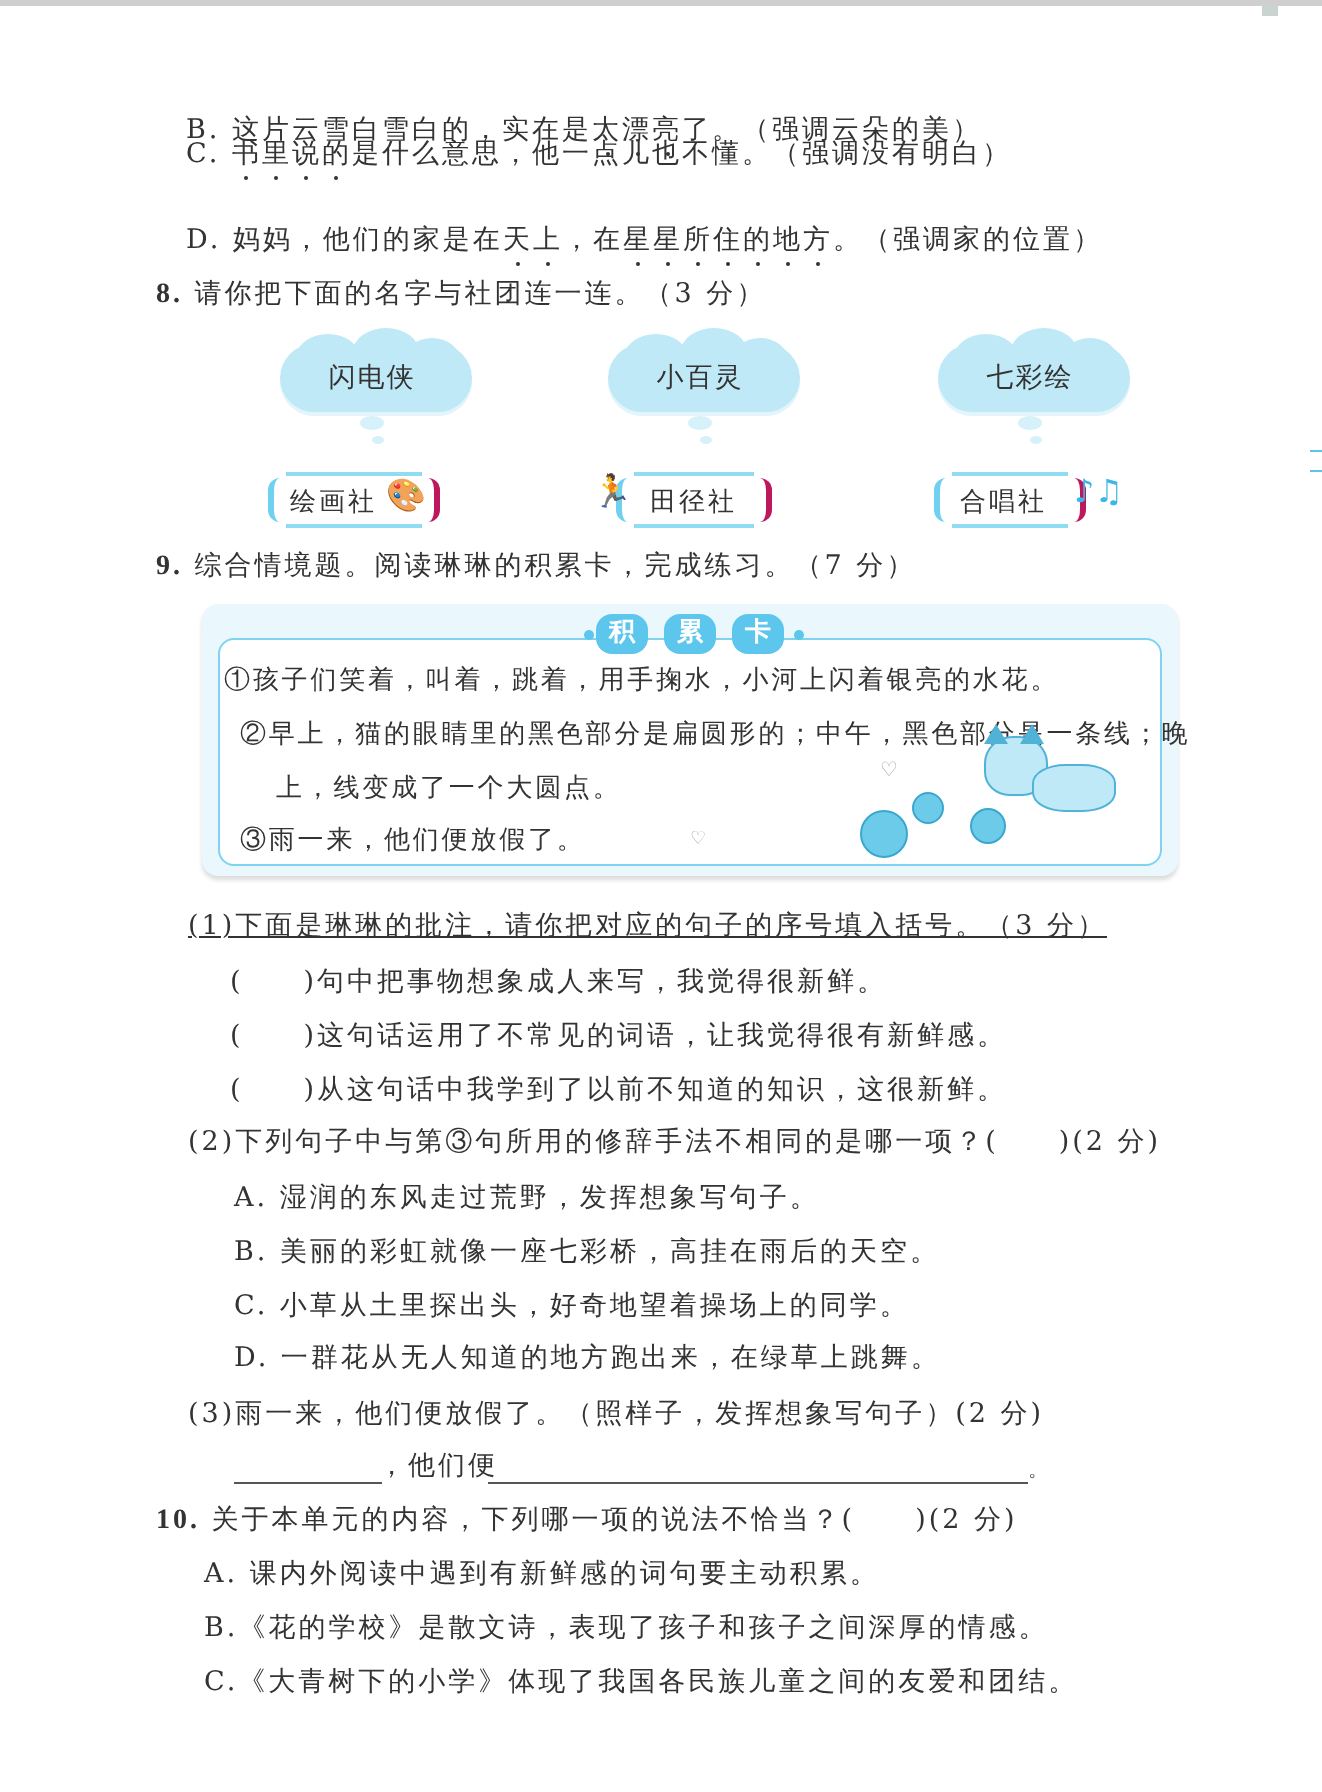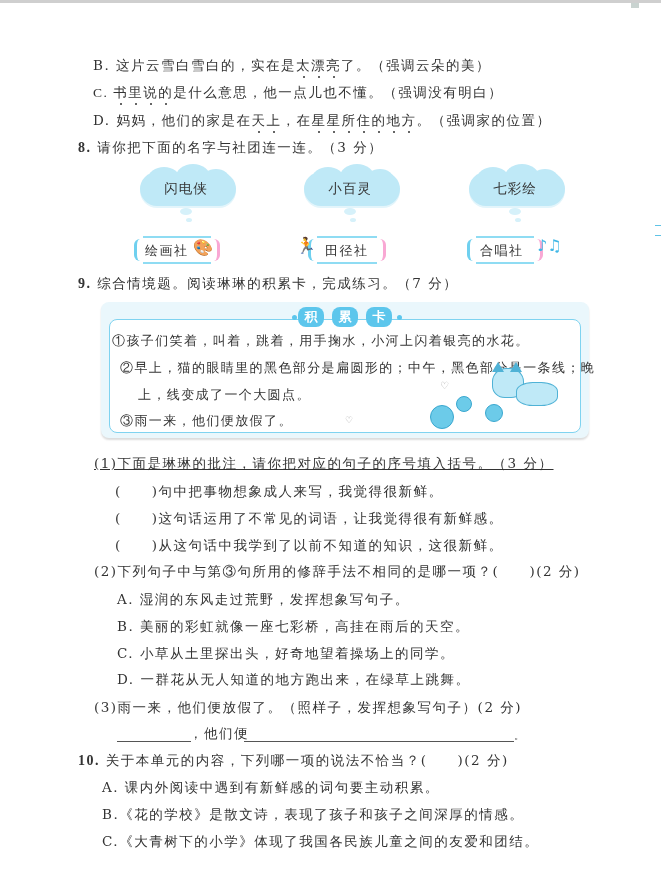--- a/index.html
+++ b/index.html
@@ -17,21 +17,21 @@
   
   .cloud { position:absolute; width:96px; height:40px; }
   .cloud .body { position:absolute; left:0; top:0; width:96px; height:34px; background:#bfe9f7; border-radius:18px; box-shadow: 0 2px 0 #e3f5fb; }
   .cloud .b1 { position:absolute; left:8px; top:-5px; width:32px; height:24px; background:#bfe9f7; border-radius:50%; }
   .cloud .b2 { position:absolute; left:36px; top:-8px; width:34px; height:26px; background:#bfe9f7; border-radius:50%; }
   .cloud .b3 { position:absolute; left:62px; top:-3px; width:28px; height:22px; background:#bfe9f7; border-radius:50%; }
   .cloud .tail1 { position:absolute; left:40px; top:36px; width:12px; height:7px; background:#d6f1fa; border-radius:50%; }
   .cloud .tail2 { position:absolute; left:46px; top:46px; width:6px; height:4px; background:#d6f1fa; border-radius:50%; }
   .cloud .txt { position:absolute; left:0; top:8px; width:92px; text-align:center; font-size:13.5px; letter-spacing:1px; color:#333; }
   
-  .club { position:absolute; height:22px; border-left:3px solid #6fd0ef; border-right:3px solid #f9a8d4; border-radius:6px; }
+  .club { position:absolute; height:22px; border-left:3px solid #6fd0ef; border-right:3px solid #be185d; border-radius:6px; }
   .club .top { position:absolute; left:6px; right:6px; top:-3px; height:2px; background:#8fdcf3; }
   .club .bot { position:absolute; left:6px; right:6px; bottom:-3px; height:2px; background:#8fdcf3; }
   .club .txt { position:absolute; top:3px; font-size:13px; letter-spacing:1.5px; color:#333; }
   .club-icon { position:absolute; color:#3fb7e6; font-size:16px; font-family:"DejaVu Sans", sans-serif; }
   
   .card { position:absolute; left:101px; top:302px; width:488px; height:136px; background:#eaf7fc; border-radius:8px; box-shadow: 0 2px 2px #dcdcdc; }
   .card-inner { position:absolute; left:8px; top:17px; width:470px; height:112px; background:#fff; border:1.5px solid #7fd3f0; border-radius:8px; }
   .card-title { position:absolute; left:197px; top:5px; height:20px; display:flex; gap:8px; }
   .card-title .chip { width:26px; height:20px; background:#5cc6ec; border-radius:8px; color:#fff; font-weight:bold; font-size:13px; text-align:center; line-height:20px; font-family:"DejaVu Sans", sans-serif; }
   .card-dot { position:absolute; top:13px; width:5px; height:5px; background:#5cc6ec; border-radius:50%; }
@@ -43,21 +43,21 @@
 <body>
 
 <div class="topbar"></div>
 <div class="topmark"></div>
 <div class="sidemark" style="top:225px"></div>
 <div class="sidemark" style="top:235px"></div>
 
 <div class="line" style="left:93px; top:56px;">
   <span>B.</span> 这片云雪白雪白的，实在是<span class="dot">太</span><span class="dot">漂</span><span class="dot">亮</span>了。（强调云朵的美）
 </div>
-<div class="line" style="left:93px; top:84px;font-family:Liberation Serif, serif;">
+<div class="line" style="left:93px; top:68px;">
   <span>C.</span> <span class="dot">书</span><span class="dot">里</span><span class="dot">说</span><span class="dot">的</span>是什么意思，他一点儿也不懂。（强调没有明白）
 </div>
 <div class="line" style="left:93px; top:111px;">
   <span>D.</span> 妈妈，他们的家是在<span class="dot">天</span><span class="dot">上</span>，在<span class="dot">星</span><span class="dot">星</span><span class="dot">所</span><span class="dot">住</span><span class="dot">的</span><span class="dot">地</span><span class="dot">方</span>。（强调家的位置）
 </div>
 
 <div class="line" style="left:78px; top:138px;">
   <span class="qnum">8.</span> <span>请你把下面的名字与社团连一连。（3 分）</span>
 </div>
 

